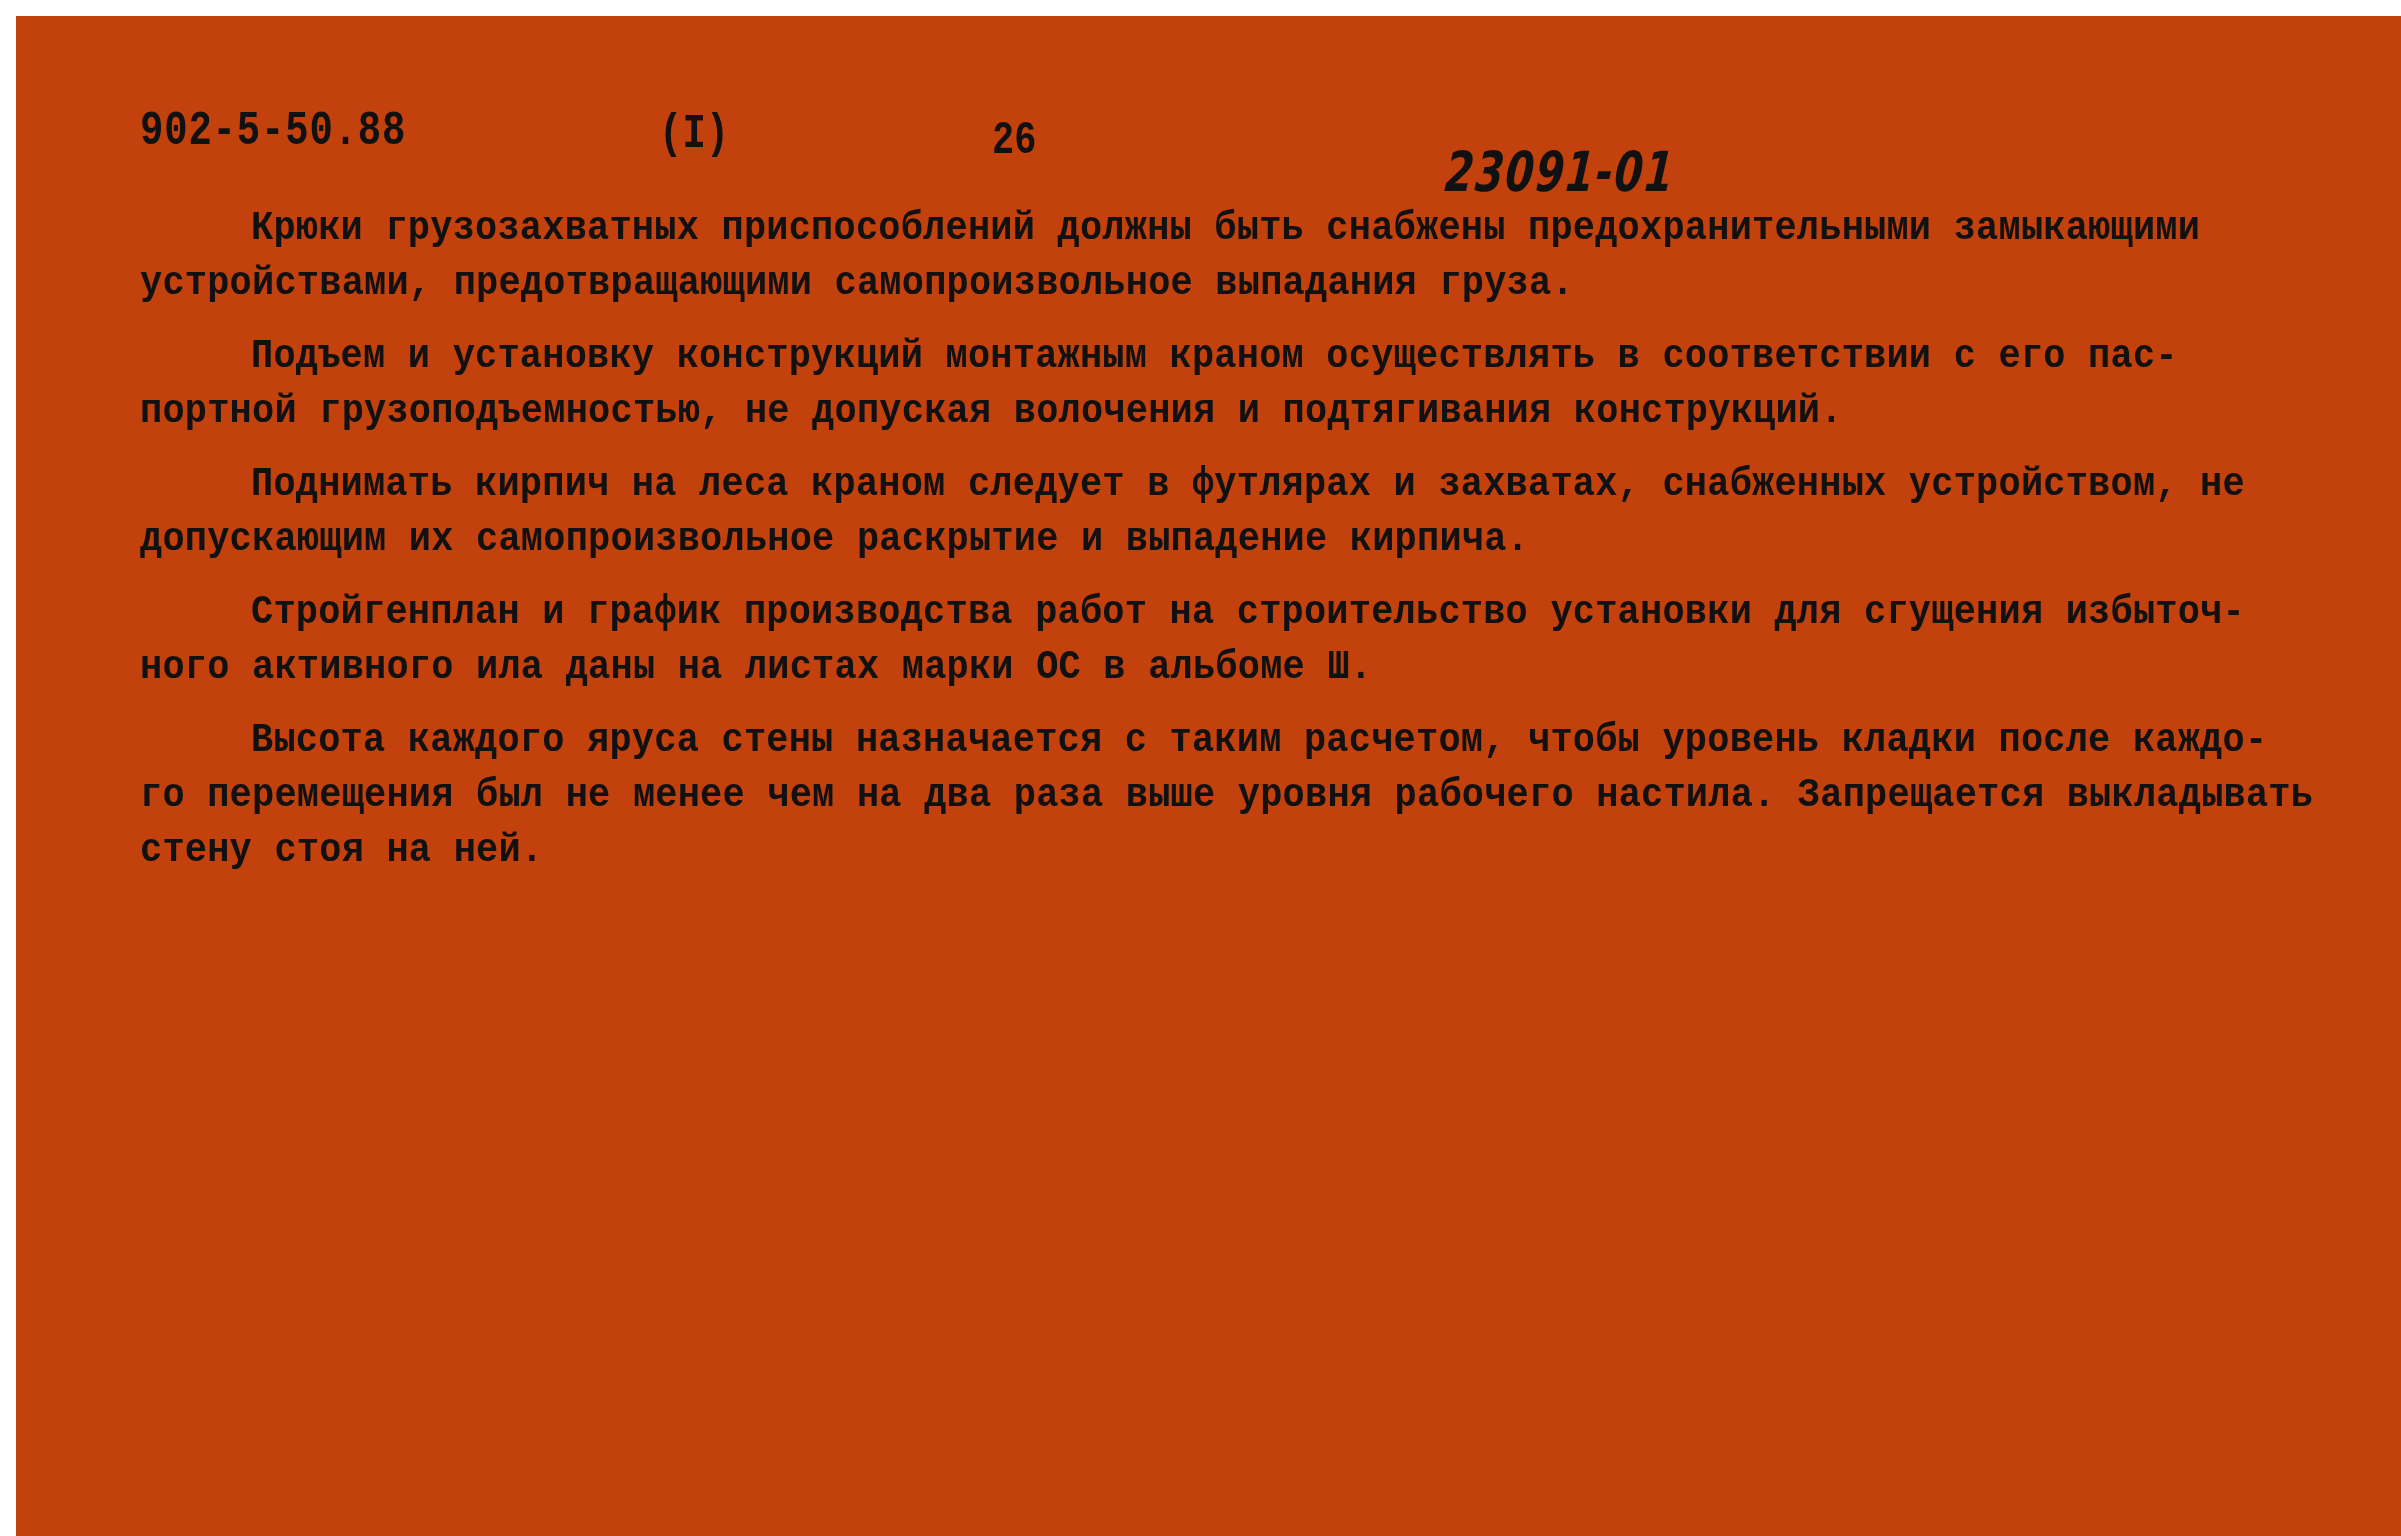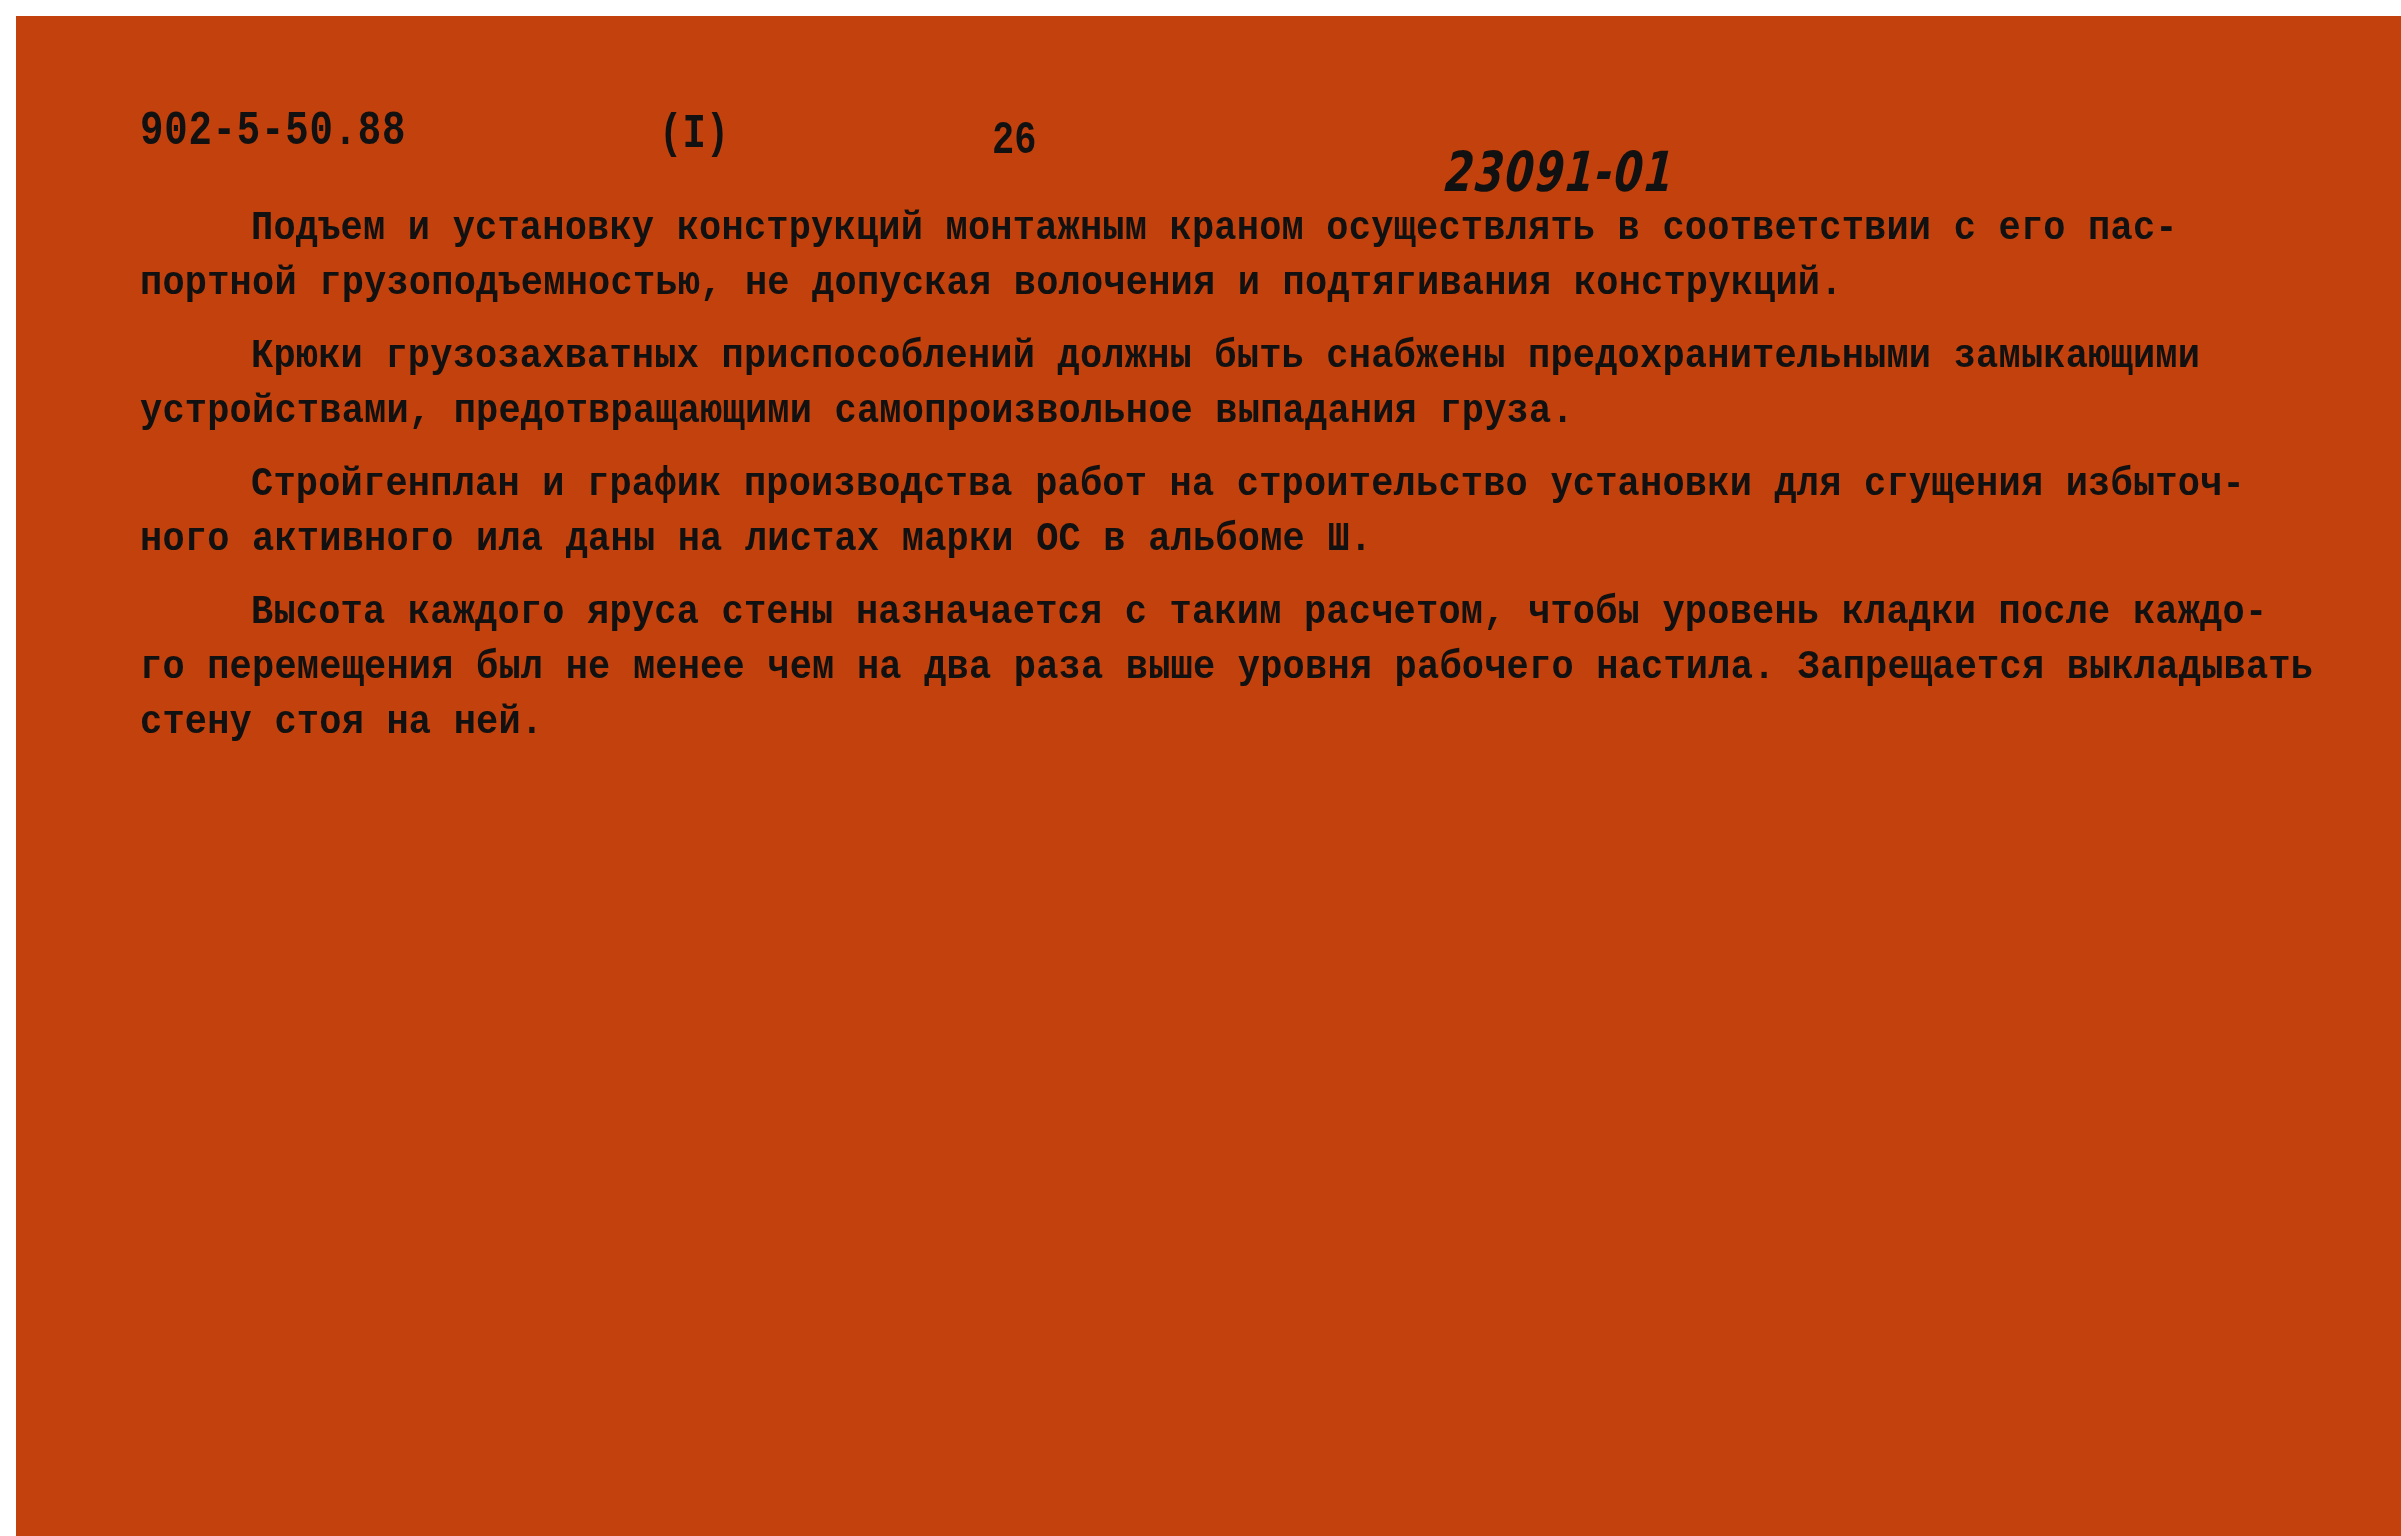--- a/index.html
+++ b/index.html
@@ -71,29 +71,33 @@
 <div class="page">
 
   <div class="hdr hdr-code">902-5-50.88</div>
   <div class="hdr hdr-vol">(I)</div>
   <div class="hdr hdr-page">26</div>
   <div class="hdr hdr-stamp">23091-01</div>
 
   <div class="body-text">
 
     <p class="para">
+      <span class="line first">Крюки грузозахватных приспособлений должны быть снабжены предохранительными замыкающими</span>
+      <span class="line">устройствами, предотвращающими самопроизвольное выпадания груза.</span>
+    </p>
+
+    <p class="para">
       <span class="line first">Подъем и установку конструкций монтажным краном осуществлять в соответствии с его пас-</span>
       <span class="line">портной грузоподъемностью, не допуская волочения и подтягивания конструкций.</span>
     </p>
 
     <p class="para">
-      <span class="line first">Крюки грузозахватных приспособлений должны быть снабжены предохранительными замыкающими</span>
-      <span class="line">устройствами, предотвращающими самопроизвольное выпадания груза.</span>
+      <span class="line first">Поднимать кирпич на леса краном следует в футлярах и захватах, снабженных устройством, не</span>
+      <span class="line">допускающим их самопроизвольное раскрытие и выпадение кирпича.</span>
     </p>
-
 
     <p class="para">
       <span class="line first">Стройгенплан и график производства работ на строительство установки для сгущения избыточ-</span>
       <span class="line">ного активного ила даны на листах марки ОС в альбоме Ш.</span>
     </p>
 
     <p class="para">
       <span class="line first">Высота каждого яруса стены назначается с таким расчетом, чтобы уровень кладки после каждо-</span>
       <span class="line">го перемещения был не менее чем на два раза выше уровня рабочего настила. Запрещается выкладывать</span>
       <span class="line">стену стоя на ней.</span>

